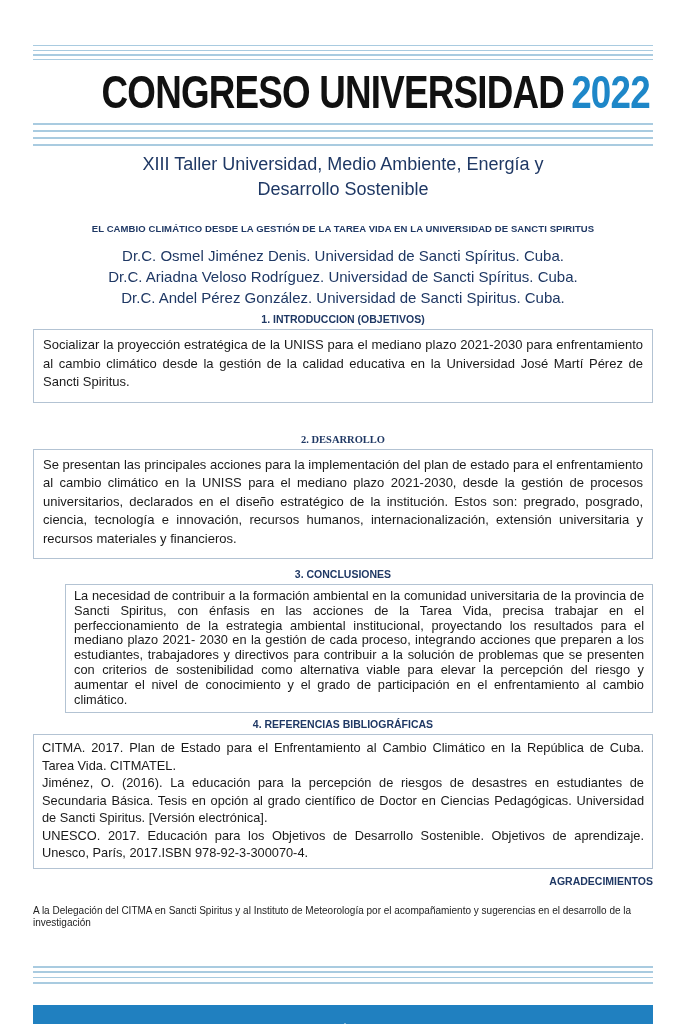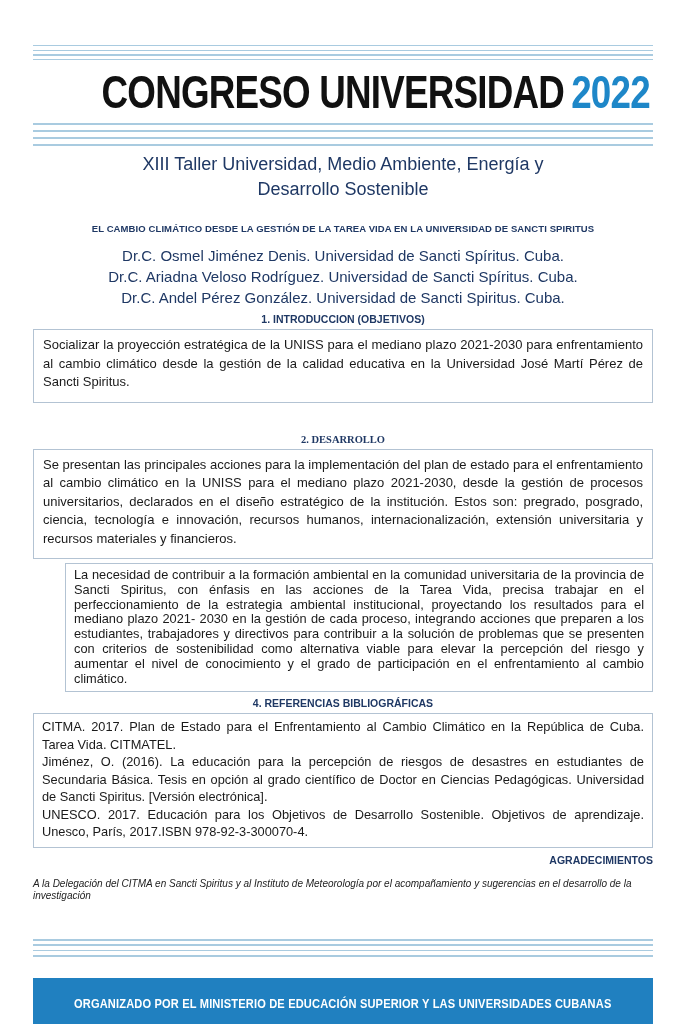--- a/index.html
+++ b/index.html
@@ -88,26 +88,25 @@
   .body-b{padding:4px 8px 5px 8px;font-size:12.8px;line-height:14.8px;margin-left:32px;}
   .body-c{padding:4px 8px 6px 8px;font-size:12.8px;line-height:17.5px;}
   .ack-heading{
     margin-top:6px;
     text-align:right;
     color:#1f3864;
     font-size:10.5px;
     font-weight:700;
   }
   .ack-body{
-    margin-top:12px;
+    margin-top:18px;
     color:#222222;
     font-size:10px;
     line-height:12.5px;
     text-align:left;
-    font-style:italic;
   }
   .footer-bar{
     margin-top:18px;
     height:52px;
     background:#2080c0;
     display:flex;
     align-items:center;
     justify-content:center;
     color:#ffffff;
     white-space:nowrap;
@@ -157,20 +156,21 @@
   <div class="section-heading">1. INTRODUCCION (OBJETIVOS)</div>
   <div class="box body-a">
     <p>Socializar la proyección estratégica de la UNISS para el mediano plazo 2021-2030 para enfrentamiento al cambio climático desde la gestión de la calidad educativa en la Universidad José Martí Pérez de Sancti Spiritus.</p>
   </div>
 
   <div class="section-heading mt-lg">2. DESARROLLO</div>
   <div class="box body-a">
     <p>Se presentan las principales acciones para la implementación del plan de estado para el enfrentamiento al cambio climático en la UNISS para el mediano plazo 2021-2030, desde la gestión de procesos universitarios, declarados en el diseño estratégico de la institución. Estos son: pregrado, posgrado, ciencia, tecnología e innovación, recursos humanos, internacionalización, extensión universitaria y recursos materiales y financieros.</p>
   </div>
 
+  <div class="section-heading mt-md">3. CONCLUSIONES</div>
   <div class="box body-b">
     <p>La necesidad de contribuir a la formación ambiental en la comunidad universitaria de la provincia de Sancti Spiritus, con énfasis en las acciones de la Tarea Vida, precisa trabajar en el perfeccionamiento de la estrategia ambiental institucional, proyectando los resultados para el mediano plazo 2021- 2030 en la gestión de cada proceso, integrando acciones que preparen a los estudiantes, trabajadores y directivos para contribuir a la solución de problemas que se presenten con criterios de sostenibilidad como alternativa viable para elevar la percepción del riesgo y aumentar el nivel de conocimiento y el grado de participación en el enfrentamiento al cambio climático.</p>
   </div>
 
   <div class="section-heading">4. REFERENCIAS BIBLIOGRÁFICAS</div>
   <div class="box body-c">
     <p>CITMA. 2017. Plan de Estado para el Enfrentamiento al Cambio Climático en la República de Cuba. Tarea Vida. CITMATEL.</p>
     <p>Jiménez, O. (2016). La educación para la percepción de riesgos de desastres en estudiantes de Secundaria Básica. Tesis en opción al grado científico de Doctor en Ciencias Pedagógicas. Universidad de Sancti Spiritus. [Versión electrónica].</p>
     <p>UNESCO. 2017. Educación para los Objetivos de Desarrollo Sostenible. Objetivos de aprendizaje. Unesco, París, 2017.ISBN 978-92-3-300070-4.</p>
   </div>

